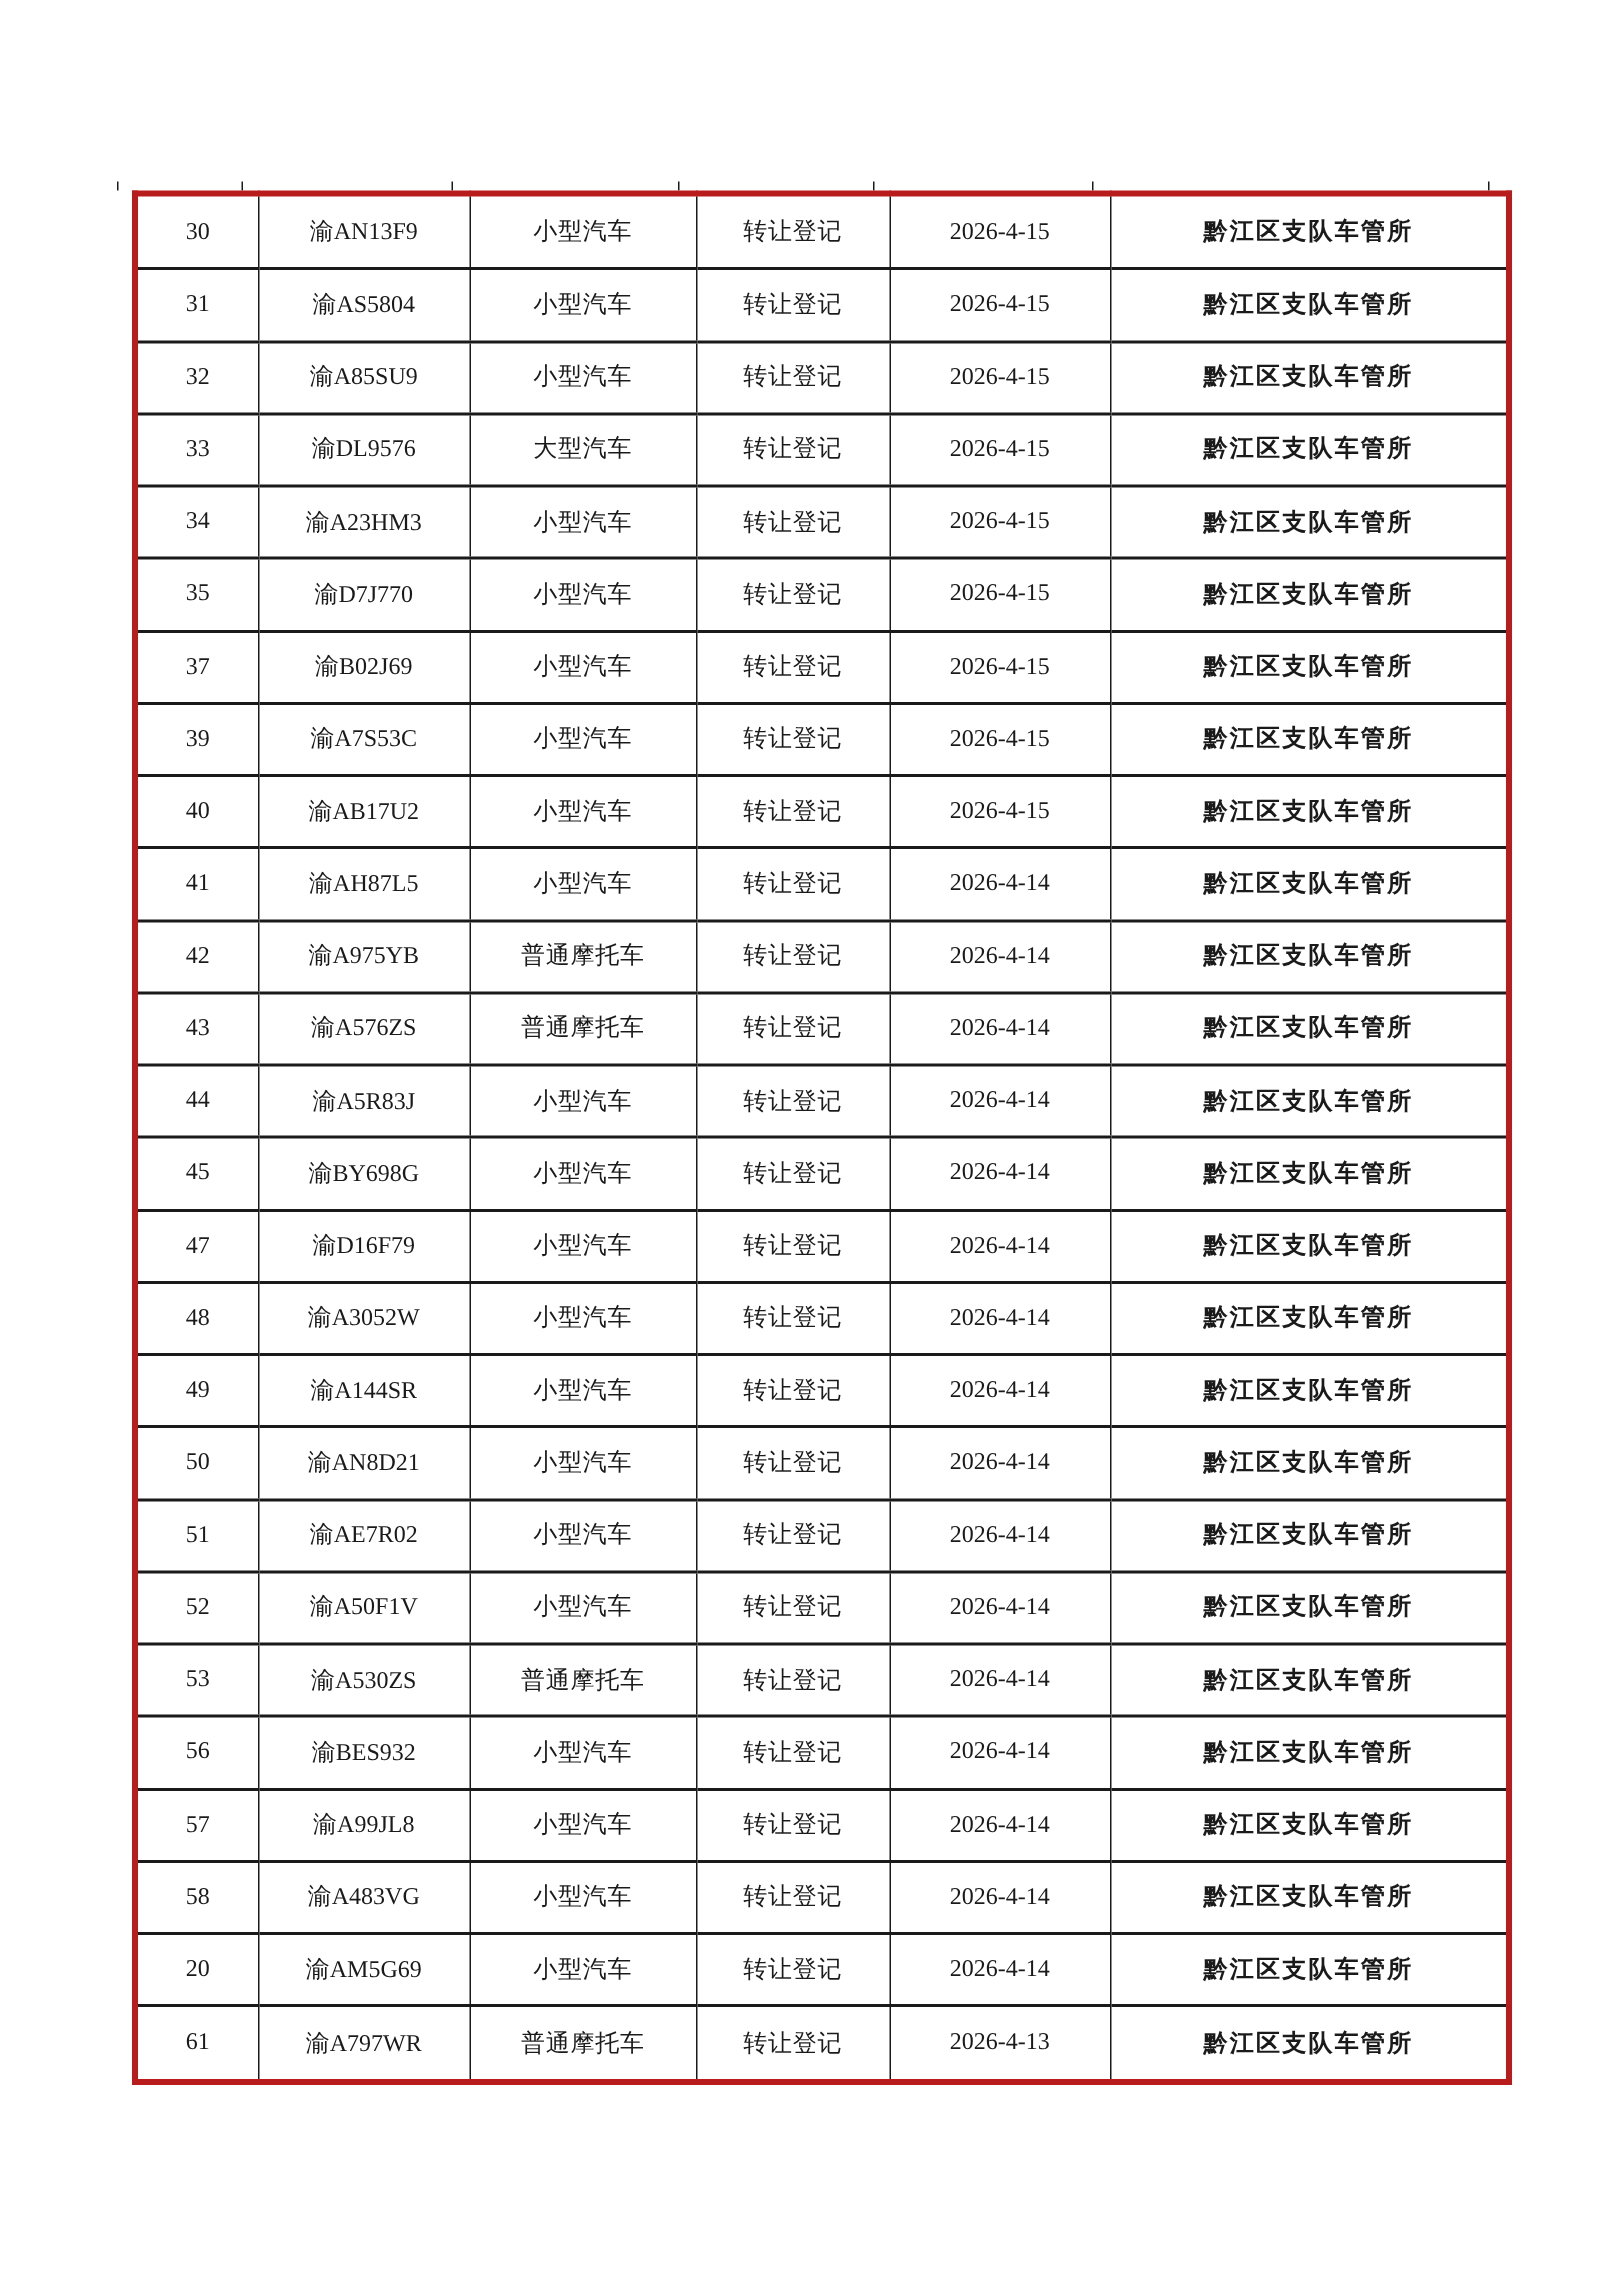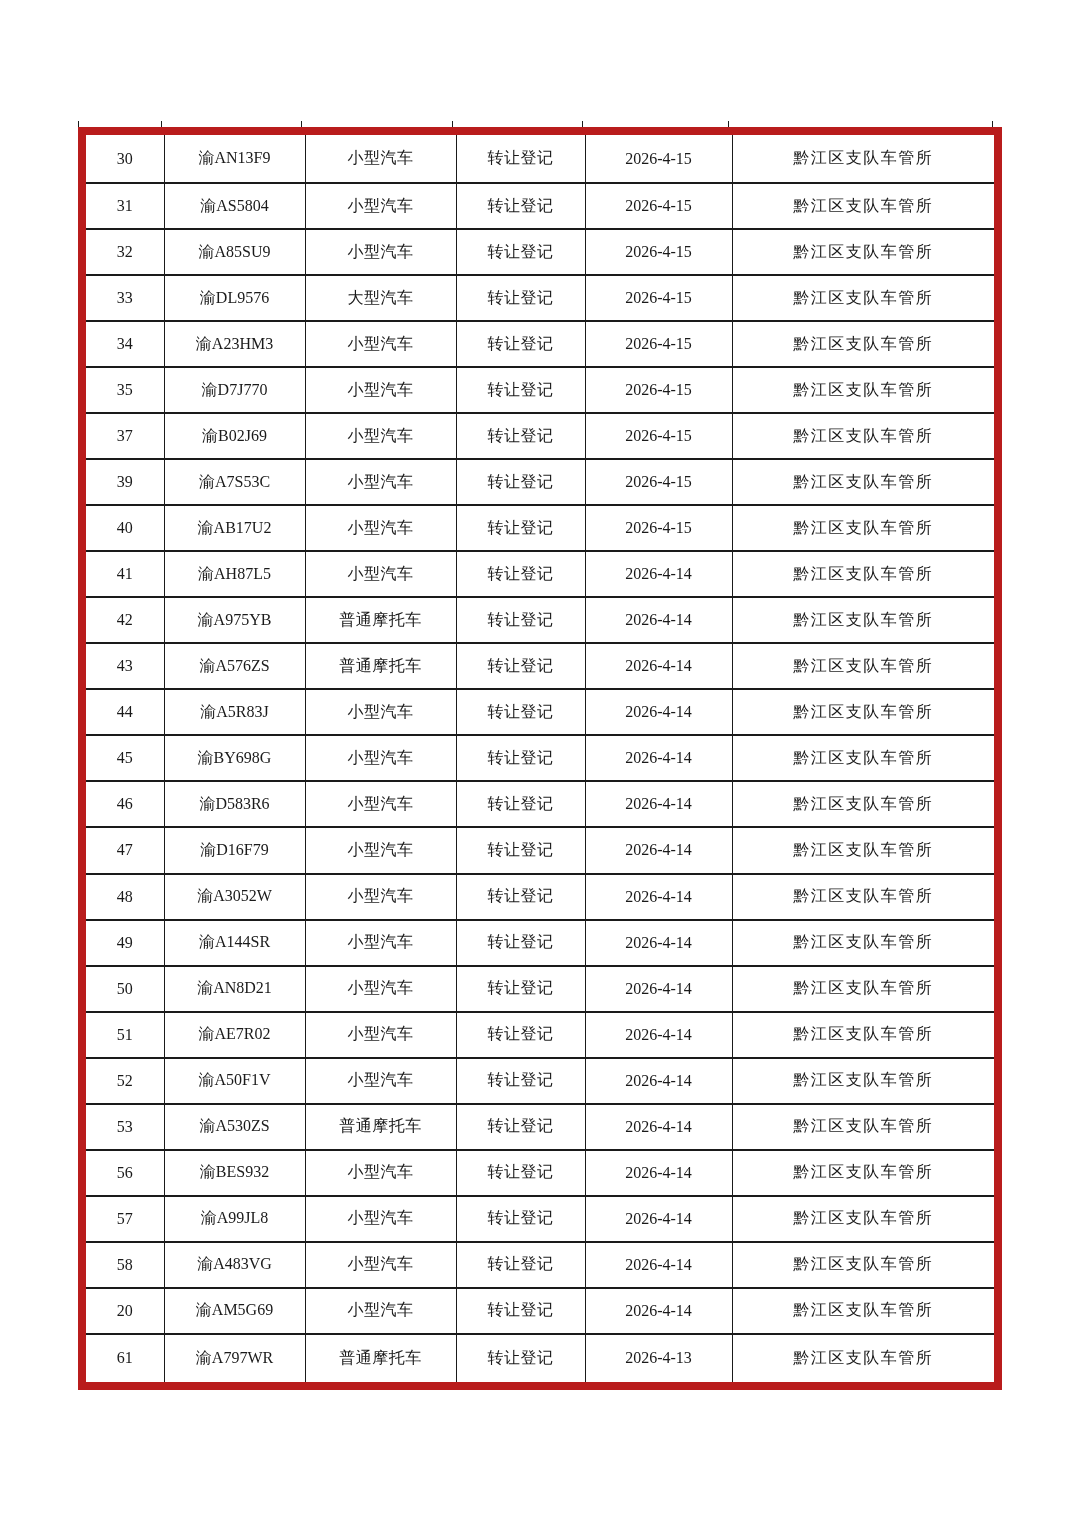--- a/index.html
+++ b/index.html
@@ -17,46 +17,46 @@
   .page {
     position: absolute;
     left: 0; top: 0;
     width: 1074px;
     height: 1520px;
     background: #ffffff;
     overflow: hidden;
   }
   table.records {
     position: absolute;
-    left: 78px;
+    left: 88px;
     top: 127px;
     width: 916px;
     height: 1263px;
     border-collapse: collapse;
     table-layout: fixed;
-    border: 8px solid #b91c1c;
+    border: 4px solid #b91c1c;
   }
   table.records td {
     border: 1px solid #1a1a1a;
     border-top-width: 2px;
     border-bottom-width: 2px;
     text-align: center;
     vertical-align: middle;
     font-size: 16px;
     padding: 0 2px;
     overflow: hidden;
     white-space: nowrap;
   }
   col.c0 { width: 82px; }
   col.c1 { width: 141px; }
   col.c2 { width: 151px; }
   col.c3 { width: 129px; }
   col.c4 { width: 147px; }
   col.c5 { width: 266px; }
-  td.office-cell { letter-spacing: 1.5px; }
+  td.office-cell { letter-spacing: 1.5px; font-weight: bold; }
   td.vehicle-type-cell, td.registration-type-cell { letter-spacing: 0.5px; }
   
   .page-break-tick {
     position: absolute;
     top: 121px;
     width: 1px;
     height: 6px;
     background: #1a1a1a;
   }
 </style>
@@ -189,28 +189,20 @@
   </tr>
         <tr>
     <td class="sequence-cell">45</td>
     <td class="plate-cell">渝BY698G</td>
     <td class="vehicle-type-cell">小型汽车</td>
     <td class="registration-type-cell">转让登记</td>
     <td class="date-cell">2026-4-14</td>
     <td class="office-cell">黔江区支队车管所</td>
   </tr>
         <tr>
-    <td class="sequence-cell">46</td>
-    <td class="plate-cell">渝D583R6</td>
-    <td class="vehicle-type-cell">小型汽车</td>
-    <td class="registration-type-cell">转让登记</td>
-    <td class="date-cell">2026-4-14</td>
-    <td class="office-cell">黔江区支队车管所</td>
-  </tr>
-        <tr>
     <td class="sequence-cell">47</td>
     <td class="plate-cell">渝D16F79</td>
     <td class="vehicle-type-cell">小型汽车</td>
     <td class="registration-type-cell">转让登记</td>
     <td class="date-cell">2026-4-14</td>
     <td class="office-cell">黔江区支队车管所</td>
   </tr>
         <tr>
     <td class="sequence-cell">48</td>
     <td class="plate-cell">渝A3052W</td>

